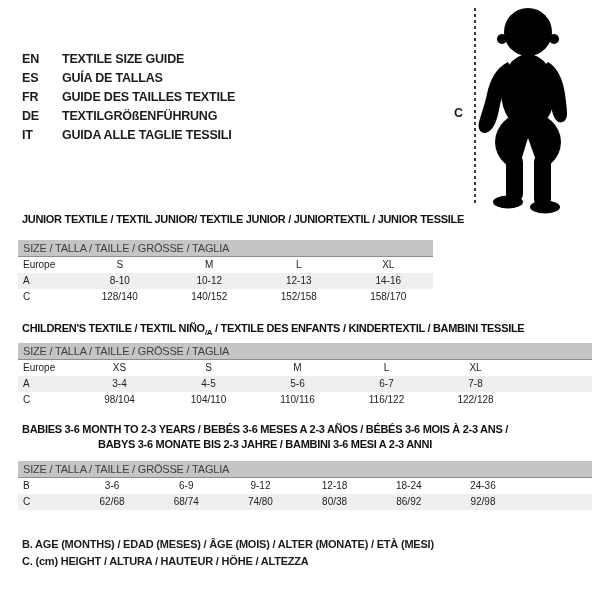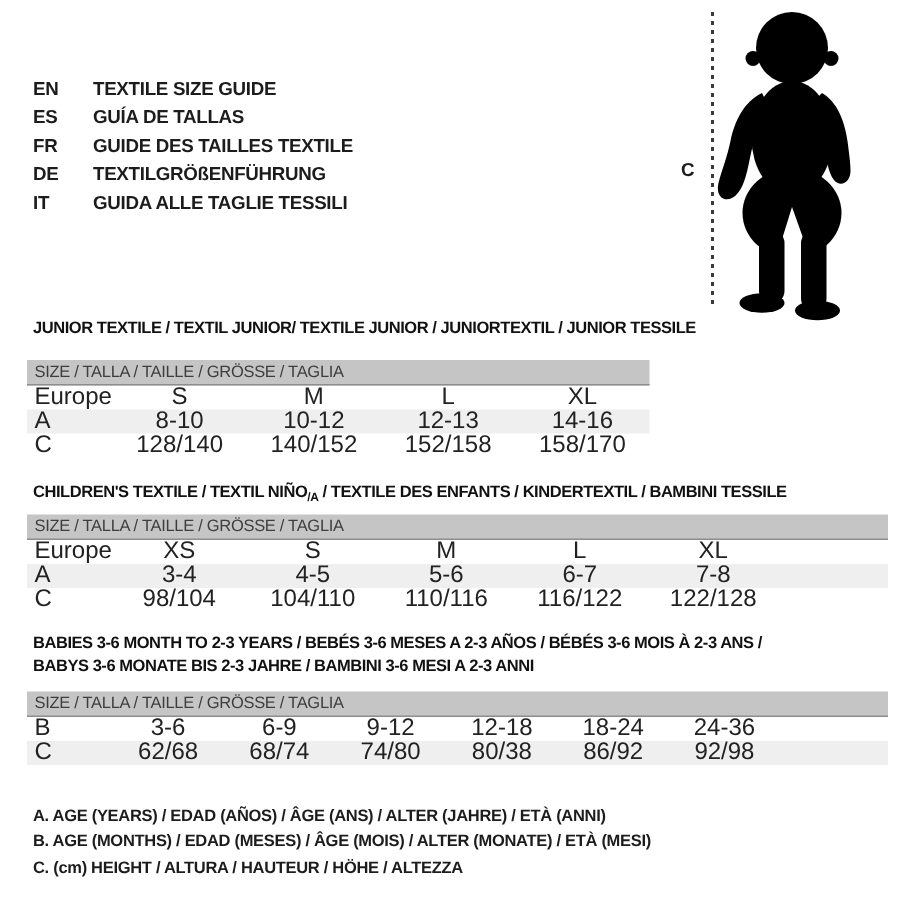--- a/index.html
+++ b/index.html
@@ -13,28 +13,28 @@
             font-size:12.5px; line-height:19px; letter-spacing:-0.2px;margin-top:41px; }
   .legend-row { display:flex; white-space:nowrap; }
   .legend-code { width:40px; }
   
   .dash-line { position:absolute; left:474px; top:8px; width:2px; height:198px;
                background:repeating-linear-gradient(to bottom,#3a3a3a 0 3px,transparent 3px 6px); }
   .measure-c { position:absolute; left:454px; top:106px; font-weight:bold; font-size:12.5px; }
   .silhouette { position:absolute; left:470px; top:4px; }
   
   .sec-title { position:absolute; left:22px; font-weight:bold; font-size:11px;
-               letter-spacing:-0.3px; white-space:nowrap; line-height:15px; color:#111; }
+               letter-spacing:-0.3px; white-space:nowrap; line-height:15px; color:#111;text-align:center; }
   sub.ttl-sub { font-size:8px; vertical-align:sub; }
   
   .tbl { position:absolute; left:18px; }
   .tbl .bar { height:16px; line-height:16px; background:var(--bar,#c5c5c5);
               border-bottom:1px solid var(--bar-border,#8d8d8d);
               font-size:11px; color:#3e3e3e; padding-left:5px; letter-spacing:-0.2px; }
-  .trow { display:flex; height:16px; line-height:16px; font-size:16px; color:#222; }
+  .trow { display:flex; height:16px; line-height:16px; font-size:10px; color:#222; }
   .trow.shaded { background:var(--shade,#efefef); }
   .trow .lbl { width:52px; padding-left:5px; }
   .trow .val { flex:1; text-align:center; }
   .trow .spacer { width:72px; }
   #tbl-junior   { top:240px; width:415px; }
   #tbl-children { top:343px; width:574px; }
   #tbl-babies   { top:461px; width:574px; }
   #title-junior   { top:212px; }
   #title-children { top:321px; }
   #title-babies   { top:422px; }
@@ -175,16 +175,15 @@
     <span class="val">68/74</span>
     <span class="val">74/80</span>
     <span class="val">80/38</span>
     <span class="val">86/92</span>
     <span class="val">92/98</span>
     <span class="spacer"></span>
   </div>
 </div>
 
 <div class="footnotes">
-  <div>A. AGE (YEARS) / EDAD (AÑOS) / ÂGE (ANS) / ALTER (JAHRE) / ETÀ (ANNI)</div>
   <div>B. AGE (MONTHS) / EDAD (MESES) / ÂGE (MOIS) / ALTER (MONATE) / ETÀ (MESI)</div>
   <div>C. (cm) HEIGHT / ALTURA / HAUTEUR / HÖHE / ALTEZZA</div>
 </div>
 
 </body></html>

